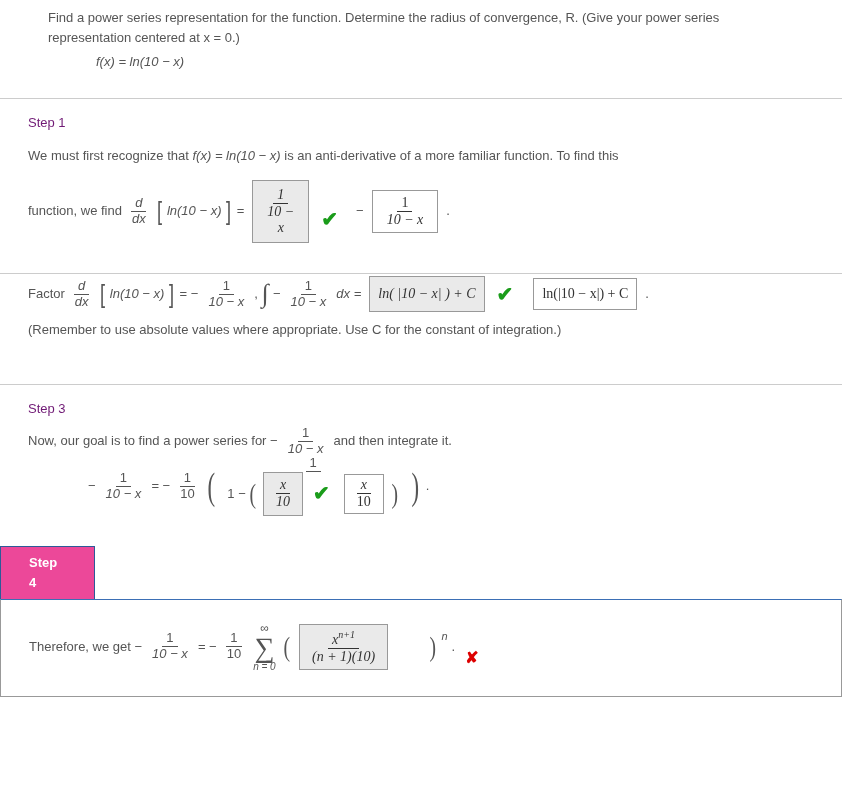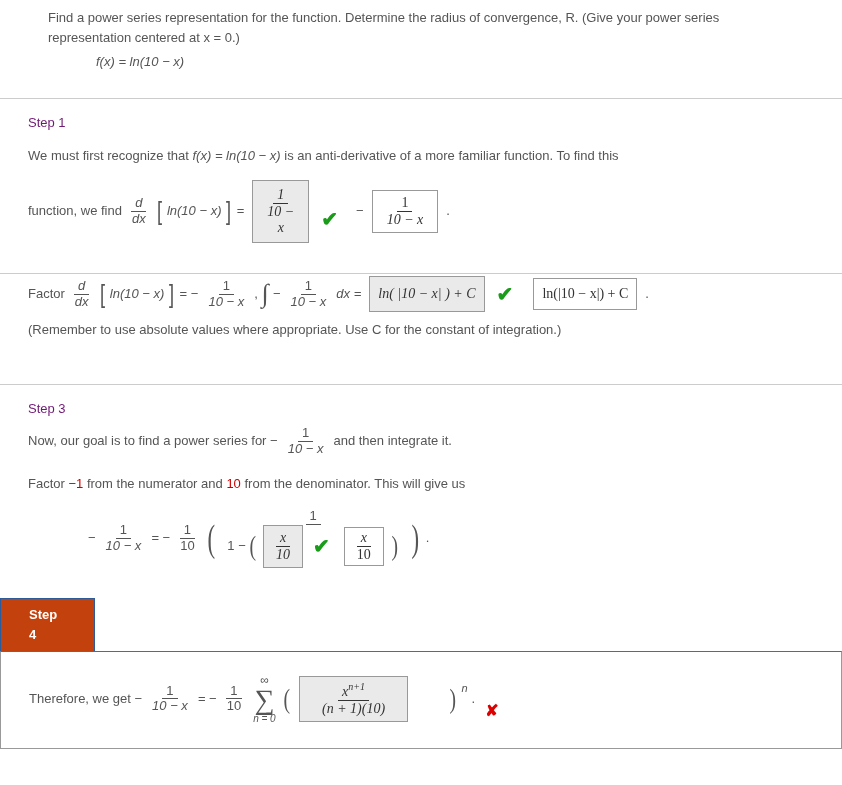--- a/index.html
+++ b/index.html
@@ -16,21 +16,21 @@
   .page { padding: 8px 0 0 0; }
   .instr { padding: 0 48px 4px 48px; }
   .func-line { padding: 0 48px 18px 96px; font-style: italic; }
 
   .step-block { border-top: 1px solid #ccc; margin-top: 8px; }
   .step-title { font-weight: normal; color: #701a75; padding: 14px 24px 6px 28px; }
   .step-body { padding: 0 28px 22px 28px; }
   .step-body p { margin: 6px 0 14px 0; }
 
   .active-header {
-    background: #c2410c;
+    background: #ec4899;
     color: #fff;
     font-weight: bold;
     padding: 6px 28px;
     border: 1px solid #2d5a98;
     width: 95px;
   }
   .active-wrap { border: 1px solid #999; border-top: 1px solid #3b6fb5; padding: 22px 28px 24px 28px; margin-top: -1px; }
 
   .inline-row { display: flex; align-items: center; flex-wrap: wrap; gap: 4px; }
   .em { font-style: italic; }
@@ -175,23 +175,20 @@
     <div class="step-body">
       <div class="inline-row">
         <span>Now, our goal is to find a power series for − </span>
         <span class="frac">
           <span class="num">1</span>
           <span class="den em">10 − x</span>
         </span>
         <span> and then integrate it.</span>
       </div>
 
-      <p style="margin-top:18px;">
-        <span>Factor </span><span class="red">−1</span><span> from the numerator and </span><span class="red">10</span><span> from the denominator. This will give us</span>
-      </p>
 
       <div class="inline-row" style="margin-left:60px;">
         <span>− </span>
         <span class="frac">
           <span class="num">1</span>
           <span class="den em">10 − x</span>
         </span>
         <span> = − </span>
         <span class="frac">
           <span class="num">1</span>
@@ -239,21 +236,21 @@
         <span class="frac">
           <span class="num">1</span>
           <span class="den">10</span>
         </span>
         <span class="sumwrap">
           <span class="above">∞</span>
           <span class="sigma">∑</span>
           <span class="below">n = 0</span>
         </span>
         <span class="medparen">(</span>
-        <span class="answer-box" style="padding:4px 16px;">
+        <span class="answer-box" style="padding:4px 6px;">
           <span class="frac">
             <span class="num"><span style="font-style:italic;">x</span><sup style="font-size:10px;font-style:italic;">n+1</sup></span>
             <span class="den em">(n + 1)(10)</span>
           </span>
         </span>
         <span style="width:28px;"></span>
         <span class="medparen">)</span>
         <sup class="em" style="font-size:11px; position:relative; top:-10px;">n</sup>
         <span>.</span>
         <span class="icon-cross">✘</span>

